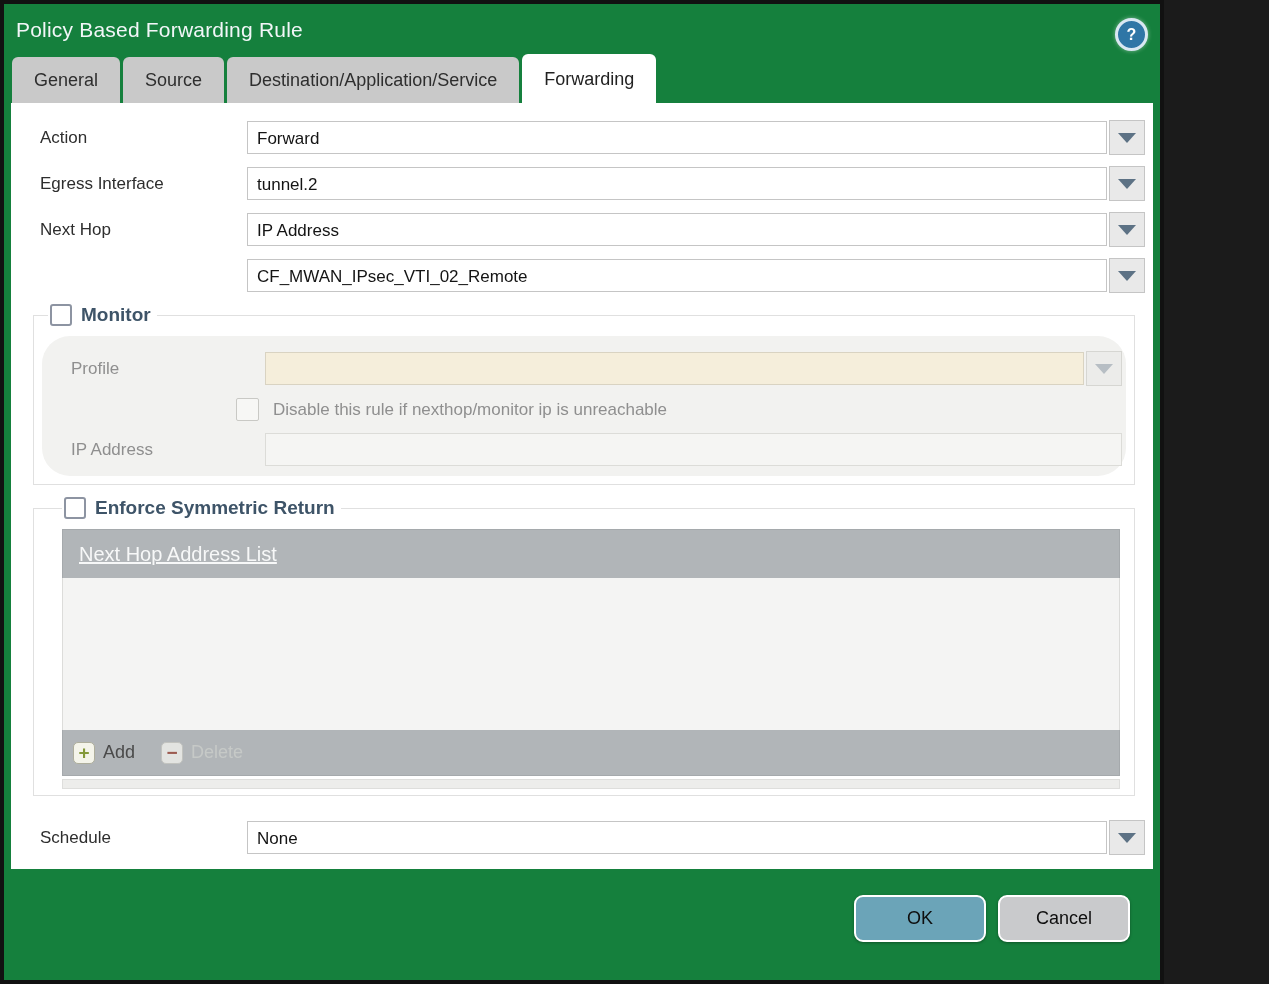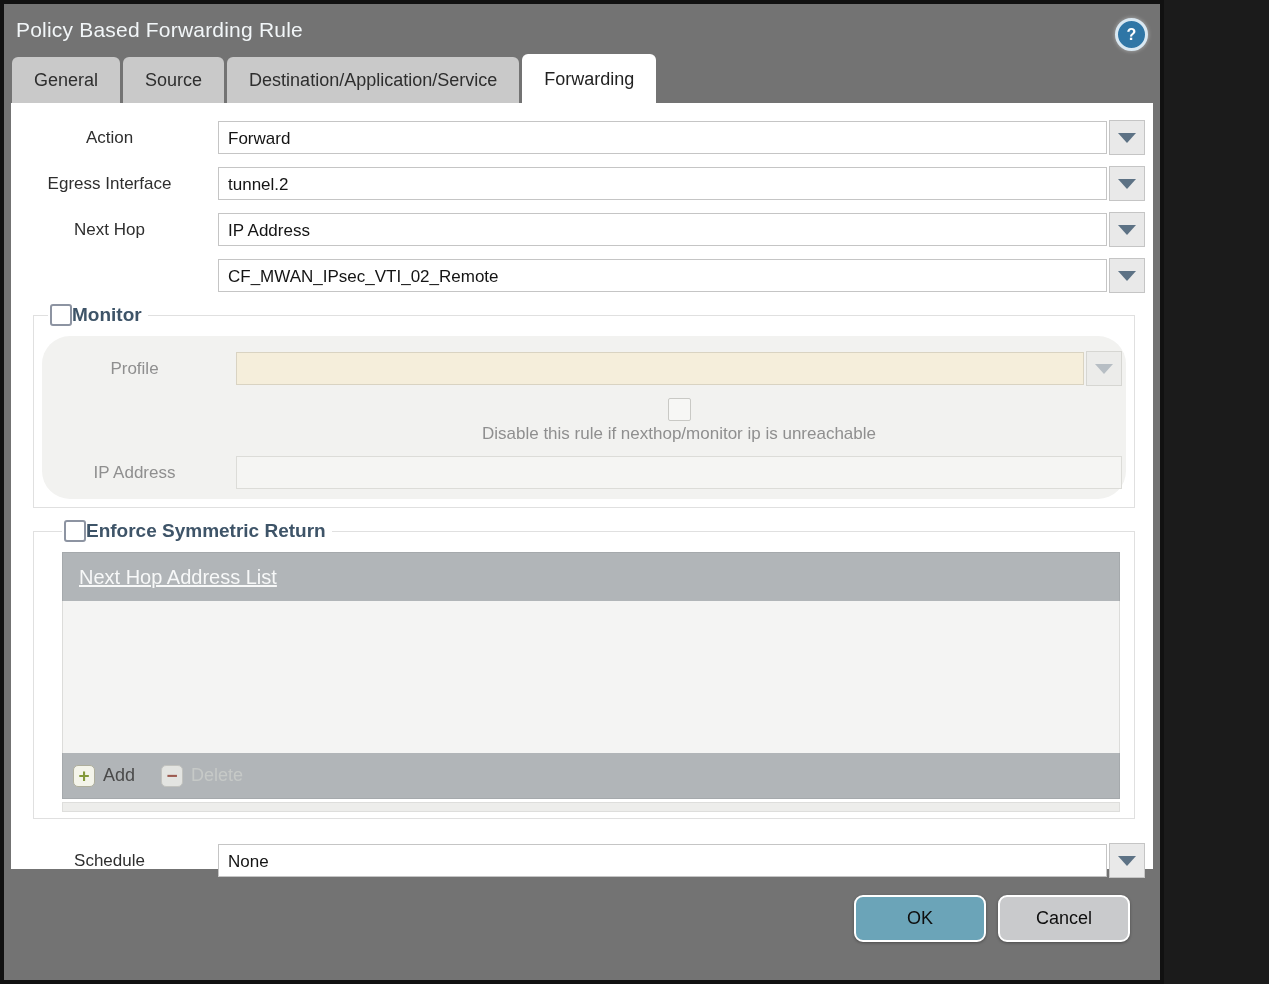--- a/index.html
+++ b/index.html
@@ -3,21 +3,21 @@
 <meta charset="utf-8">
 <style>
   html,body{margin:0;padding:0;}
   body{
     width:1269px;height:984px;overflow:hidden;
     font-family:"Liberation Sans", sans-serif;
     background:#1b1b1b;
   }
   .frame{
     box-sizing:border-box;width:1164px;height:984px;
-    background:#737373;border:4px solid #111;
+    background:#15803d;border:4px solid #111;
     position:relative;
   }
   
   .titlebar{
     display:flex;align-items:flex-start;justify-content:space-between;
     padding:14px 12px 0 12px;height:50px;box-sizing:border-box;
   }
   .title{color:#f2f6f8;font-size:21px;letter-spacing:.2px;}
   .help{
     width:27px;height:27px;border-radius:50%;
@@ -34,59 +34,59 @@
   }
   .tab.active{background:#ffffff;color:#222;height:49px;line-height:50px;}
   
   .panel{
     background:#fff;margin:0 7px;height:766px;box-sizing:border-box;
     padding:17px 8px 0 0;
   }
   
   .frow{display:flex;align-items:center;margin:0 0 11px 0;}
   .frow .lbl{
-    width:197px;min-width:197px;text-align:center;padding-right:10px;
-    color:#2e2e2e;font-size:17px;
+    width:197px;min-width:197px;text-align:left;padding-right:10px;
+    color:#2e2e2e;font-size:17px;padding-left:29px;
   }
   .field{
     flex:1;height:33px;line-height:33px;box-sizing:border-box;
     border:1px solid #c5c5c5;background:#fff;color:#141414;
     font-size:17px;padding:0 9px;overflow:hidden;white-space:nowrap;
   }
   .ddbtn{
     width:36px;height:35px;box-sizing:border-box;margin-left:2px;
     background:#e9e9e9;border:1px solid #c5c5c5;
     display:flex;align-items:center;justify-content:center;cursor:pointer;
   }
   .arrow{width:0;height:0;border-left:9px solid transparent;border-right:9px solid transparent;border-top:10px solid #5d7285;}
   .ddbtn.disabled{background:#ececea;border-color:#d6d6d2;}
   .ddbtn.disabled .arrow{border-top-color:#b7bec4;}
   
   fieldset{
     border:1px solid #e0e0e0;margin:0 10px 0 22px;padding:0 8px 8px 8px;
   }
   fieldset legend{
-    display:flex;align-items:center;padding:0 6px 0 2px;margin-left:6px;
+    display:flex;align-items:center;gap:9px;padding:0 6px 0 2px;margin-left:6px;
   }
   .legend-text{color:#3e5468;font-weight:bold;font-size:19px;}
   .cb{
     width:18px;height:18px;box-sizing:content-box;border:2px solid #8d94a2;
     border-radius:3px;background:#fff;cursor:pointer;
   }
   .cb.sub{border:1px solid #c9c9c5;width:21px;height:21px;background:#f7f7f5;border-radius:2px;}
   
   .grey-panel{
     background:#f2f2f0;margin-top:10px;padding:15px 4px 10px 0;border-radius:28px;
   }
   .grey-panel .frow{margin-bottom:12px;}
   .grey-panel .frow:last-child{margin-bottom:0;}
   .grey-panel .lbl{width:185px;min-width:185px;padding-right:9px;color:#8f8f8f;}
   .field.beige{background:#f5eedb;border-color:#d9d3c2;}
   .field.disabled{background:#f5f5f3;border-color:#dcdcd8;color:#8f8f8f;}
-  .cbrow{display:flex;align-items:center;gap:3px;margin:0 0 12px 194px;flex-direction:column;}
+  .cbrow{display:flex;align-items:center;gap:14px;margin:0 0 12px 194px;}
   .cbrow .cbl{color:#8f8f8f;font-size:17px;}
   
   .tbl{margin:10px 6px 0 6px;}
   .tbl-head{
     background:#b1b5b8;color:#f7f8f8;font-size:20px;
     height:48px;line-height:48px;padding:0 16px;border:1px solid #a5a9ac;border-bottom:none;text-decoration:underline;
   }
   .tbl-body{height:152px;background:#f4f4f3;border-left:1px solid #dcdcda;border-right:1px solid #dcdcda;}
   .tbl-foot{
     background:#b1b5b8;height:45px;display:flex;align-items:center;gap:26px;

